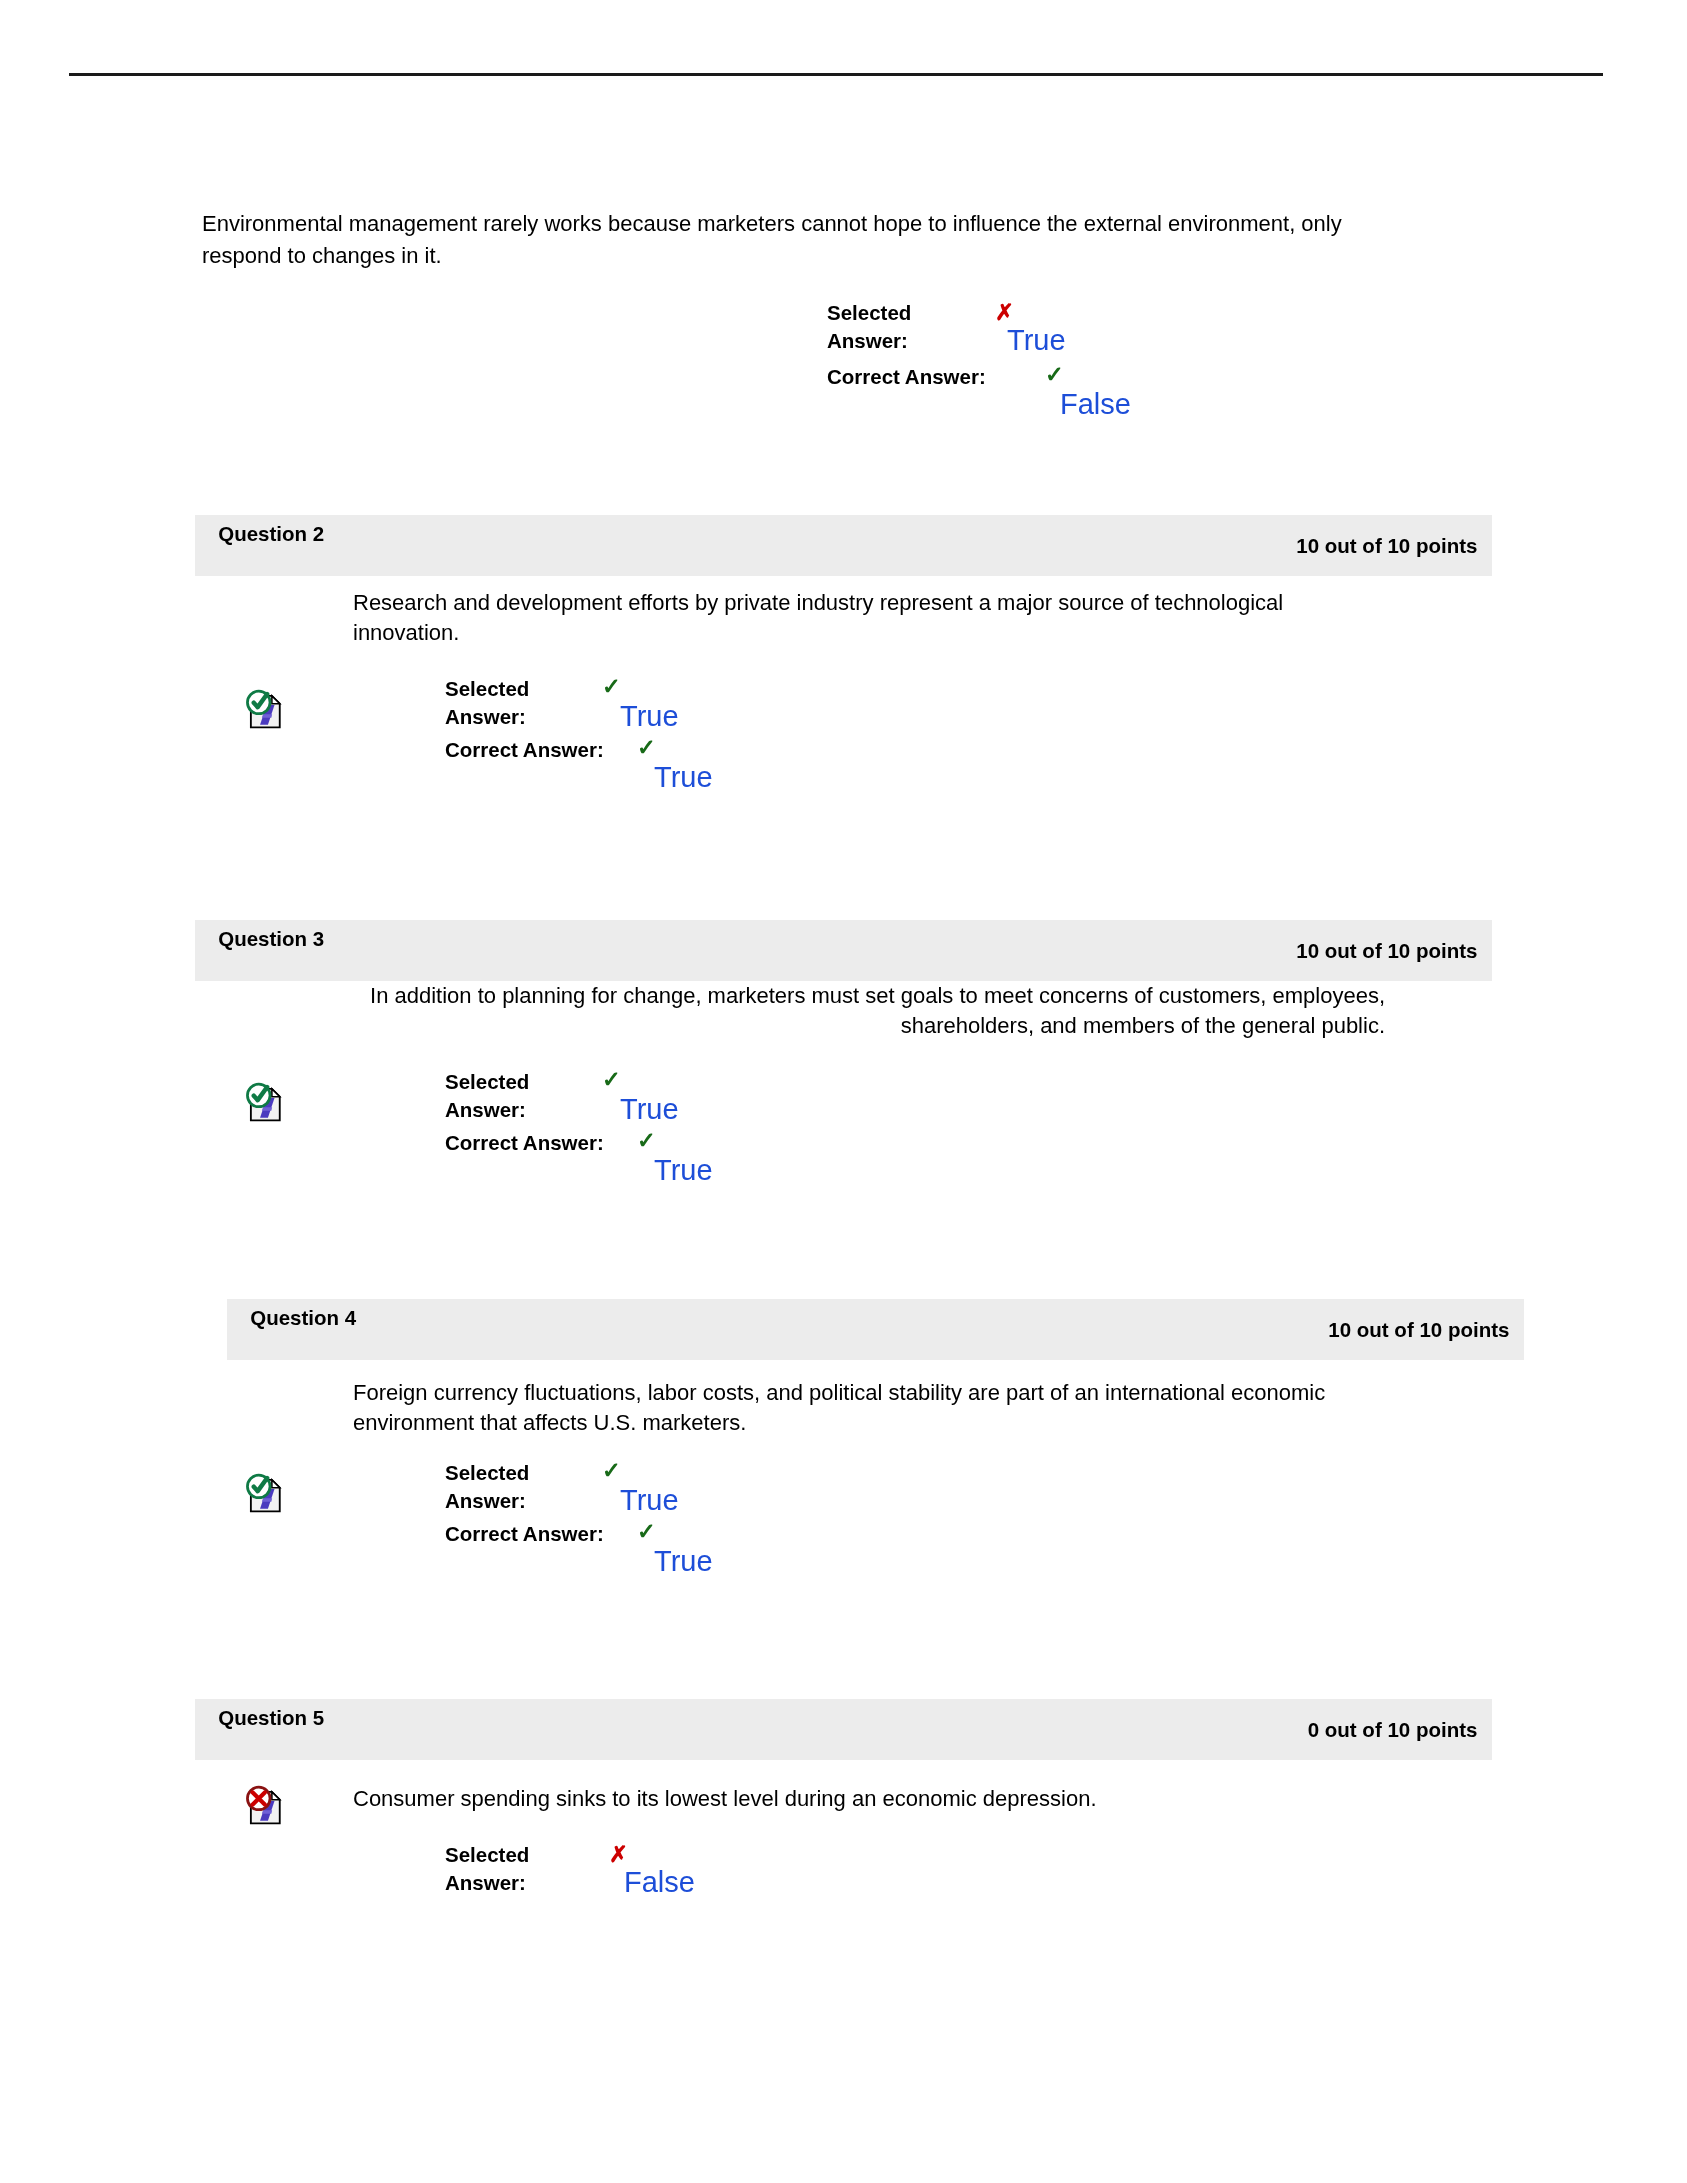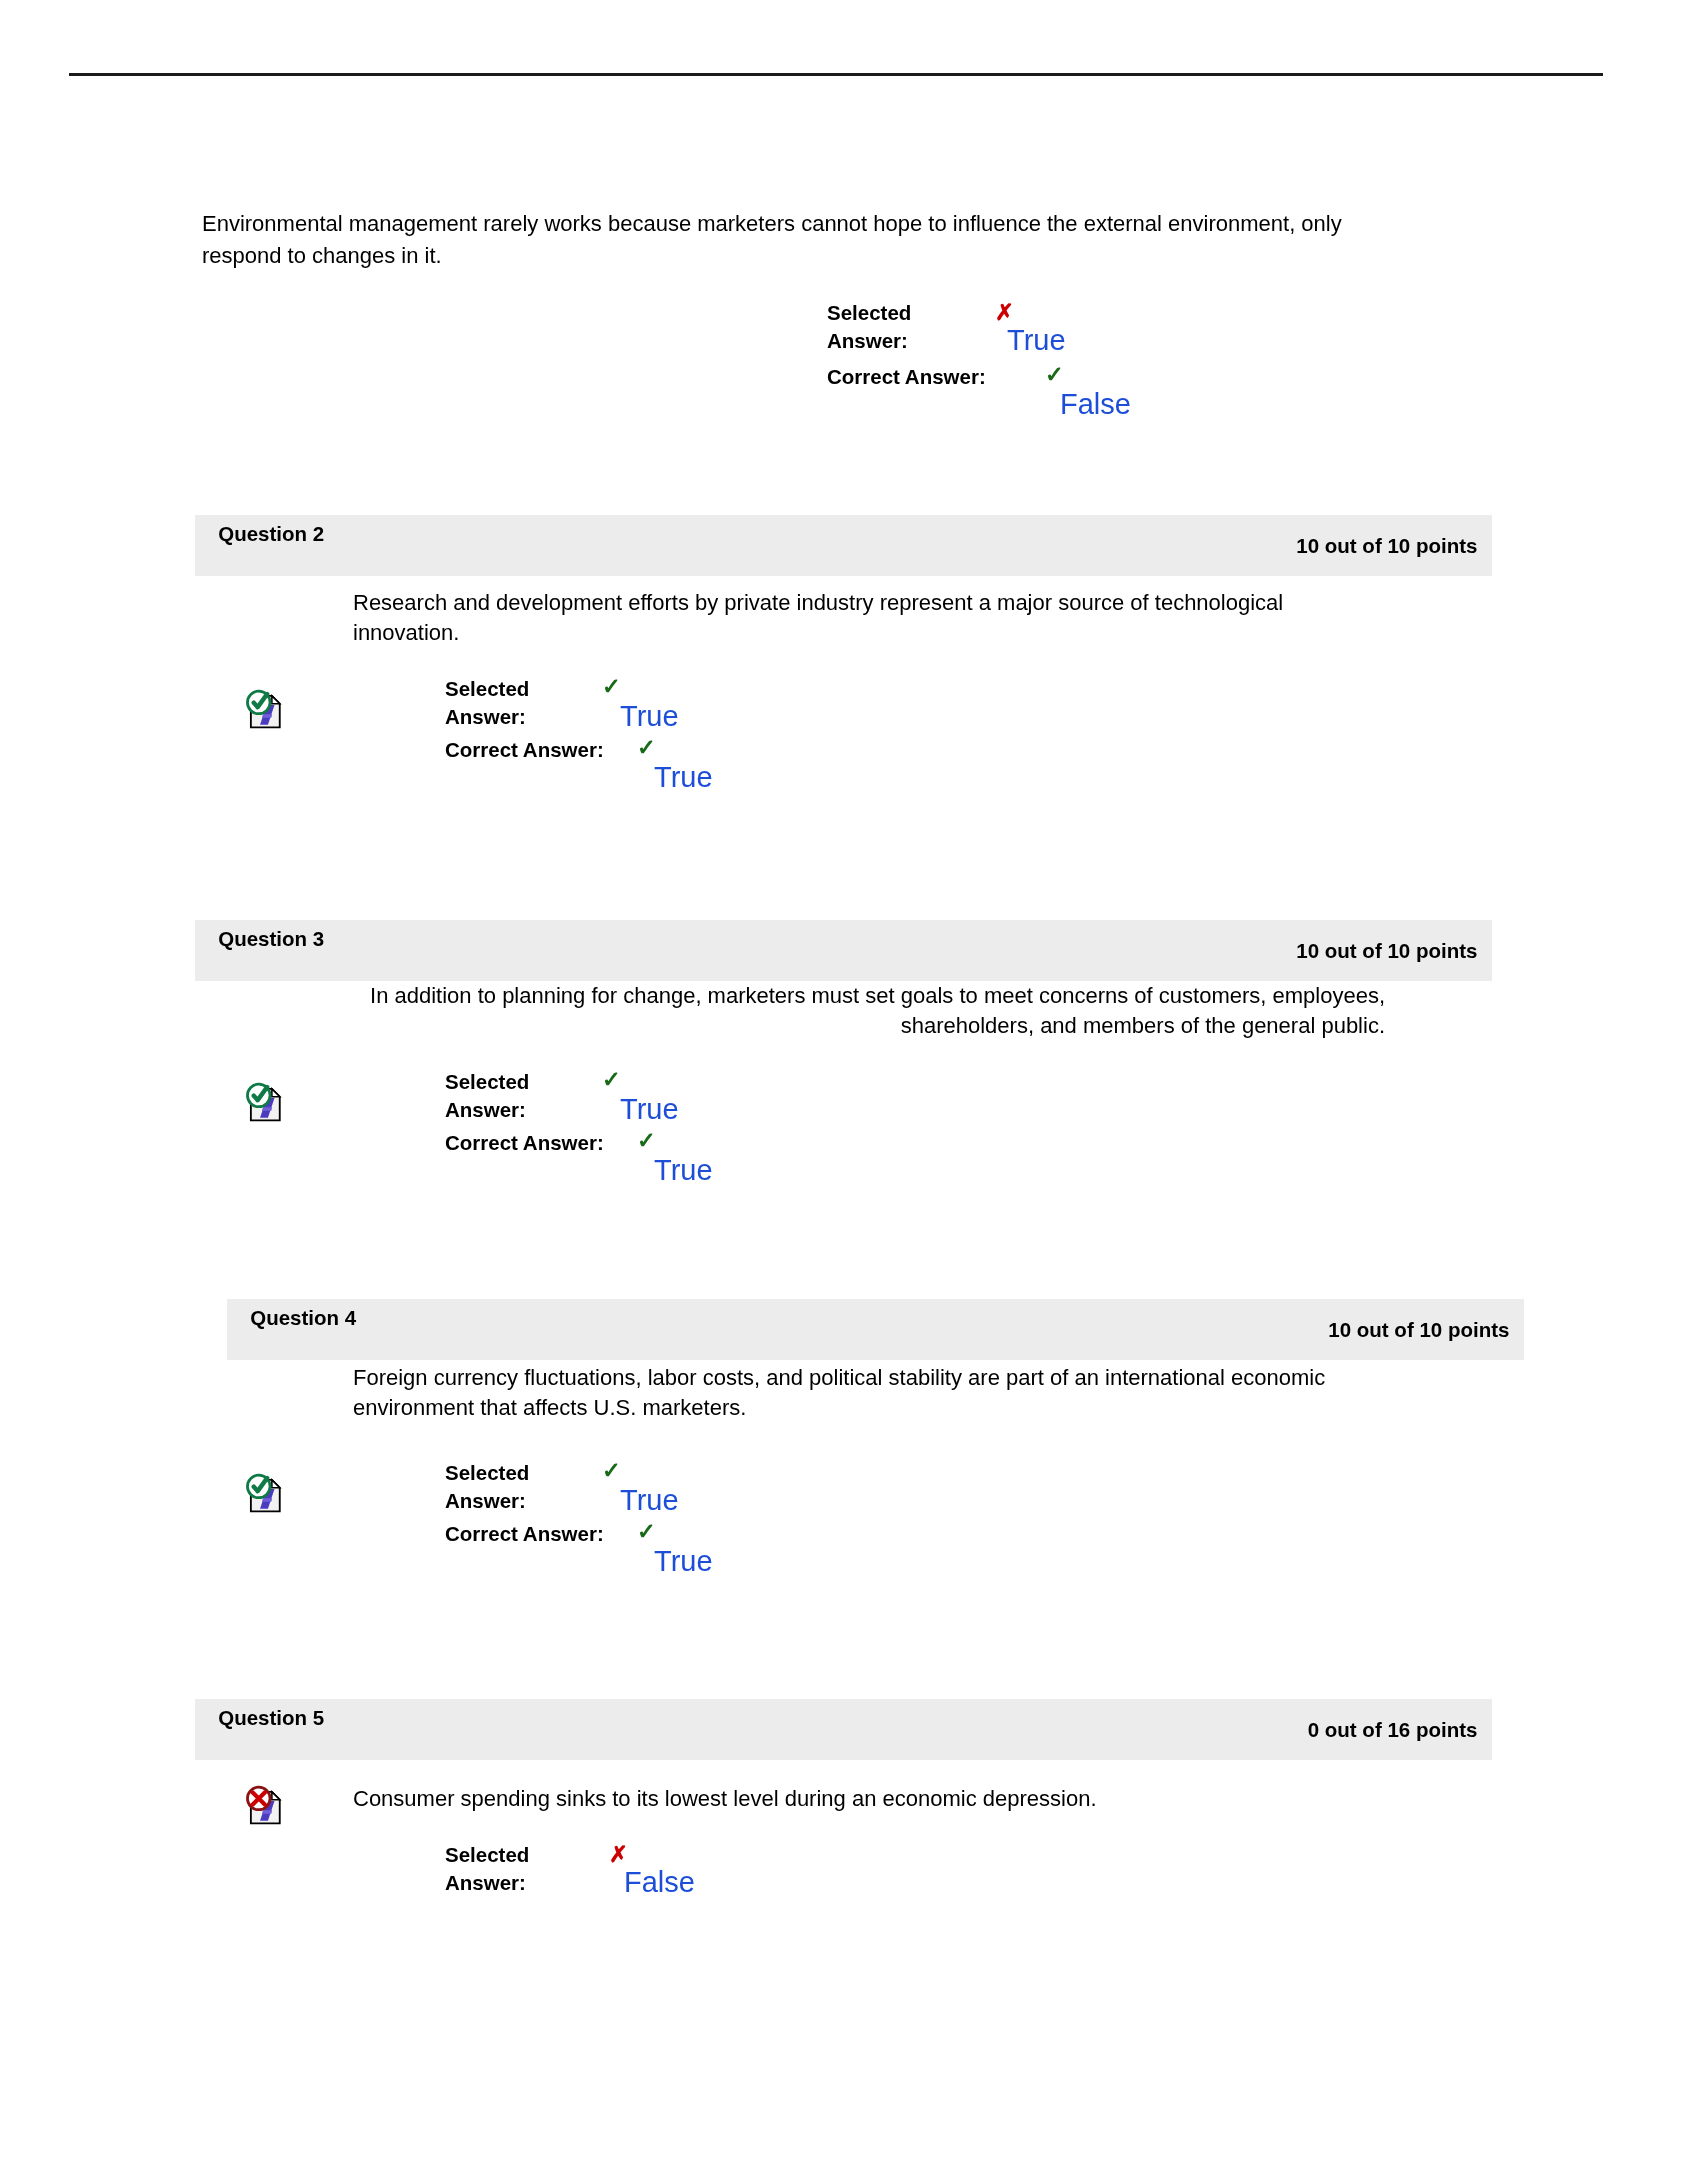--- a/index.html
+++ b/index.html
@@ -248,21 +248,21 @@
       <svg viewBox="0 0 32 32" xmlns="http://www.w3.org/2000/svg">
         <polygon points="6,6 22,6 28,12 28,30 6,30" fill="#f2f2f2" stroke="#000000" stroke-width="1.4"></polygon>
         <polygon points="22,6 28,12 22,12" fill="#ffffff" stroke="#000000" stroke-width="1.2"></polygon>
         <path d="M18 13 L24 13 L19 28 L13 28 Z" fill="#4b3bbf"></path>
         <path d="M15.2 20 L22.2 20 L21.6 22.6 L14.4 22.6 Z" fill="#6f60d6"></path>
         <circle cx="12" cy="11" r="8.6" fill="#ffffff" stroke="#0f7a45" stroke-width="2.1"></circle>
         <path d="M8.2 11.2 L11.2 14.6 L18.4 4.6" fill="none" stroke="#0f7a45" stroke-width="3.4" stroke-linecap="round" stroke-linejoin="round"></path>
       </svg>
     </div>
 
-    <div class="qbody-text" style="left:353px; top:64px; width:1019px;">Foreign currency fluctuations, labor costs, and political stability are part of an international economic environment that affects U.S. marketers.</div>
+    <div class="qbody-text" style="left:353px; top:79px; width:1019px;">Foreign currency fluctuations, labor costs, and political stability are part of an international economic environment that affects U.S. marketers.</div>
 
     <div class="ans-block" style="left:445px; top:160px; width:595px;">
       <div class="ans-row" style="height:61px;">
         <div class="ans-label narrow">Selected Answer:</div>
         <div class="ans-mark correct" style="left:157px; top:1.3px;">✓</div>
         <div class="ans-value" style="left:175px; top:29px;">True</div>
       </div>
       <div class="ans-row" style="height:53px;">
         <div class="ans-label" style="width:218px;">Correct Answer:</div>
         <div class="ans-mark correct" style="left:192px; top:1.3px;">✓</div>
@@ -270,21 +270,21 @@
       </div>
     </div>
   </div>
 
   <div class="qgroup" style="top:1690px;">
     <div class="qheader" style="top:9px;">
       <div class="qlabel">
         <span>Question</span>
         <span>5</span>
       </div>
-      <div class="qscore">0 out of 16 points</div>
+      <div class="qscore">0 out of 10 points</div>
     </div>
 
     <div class="status-icon" style="left:243px; top:94px;">
       <svg viewBox="0 0 32 32" xmlns="http://www.w3.org/2000/svg">
         <polygon points="6,6 22,6 28,12 28,30 6,30" fill="#f2f2f2" stroke="#000000" stroke-width="1.4"></polygon>
         <polygon points="22,6 28,12 22,12" fill="#ffffff" stroke="#000000" stroke-width="1.2"></polygon>
         <path d="M18 13 L24 13 L19 28 L13 28 Z" fill="#4b3bbf"></path>
         <path d="M15.2 20 L22.2 20 L21.6 22.6 L14.4 22.6 Z" fill="#6f60d6"></path>
         <circle cx="12" cy="11" r="8.6" fill="#ffffff" stroke="#8a1212" stroke-width="2.1"></circle>
         <path d="M7.4 6.4 L16.6 15.6 M16.6 6.4 L7.4 15.6" fill="none" stroke="#cc0000" stroke-width="3.2" stroke-linecap="round"></path>

